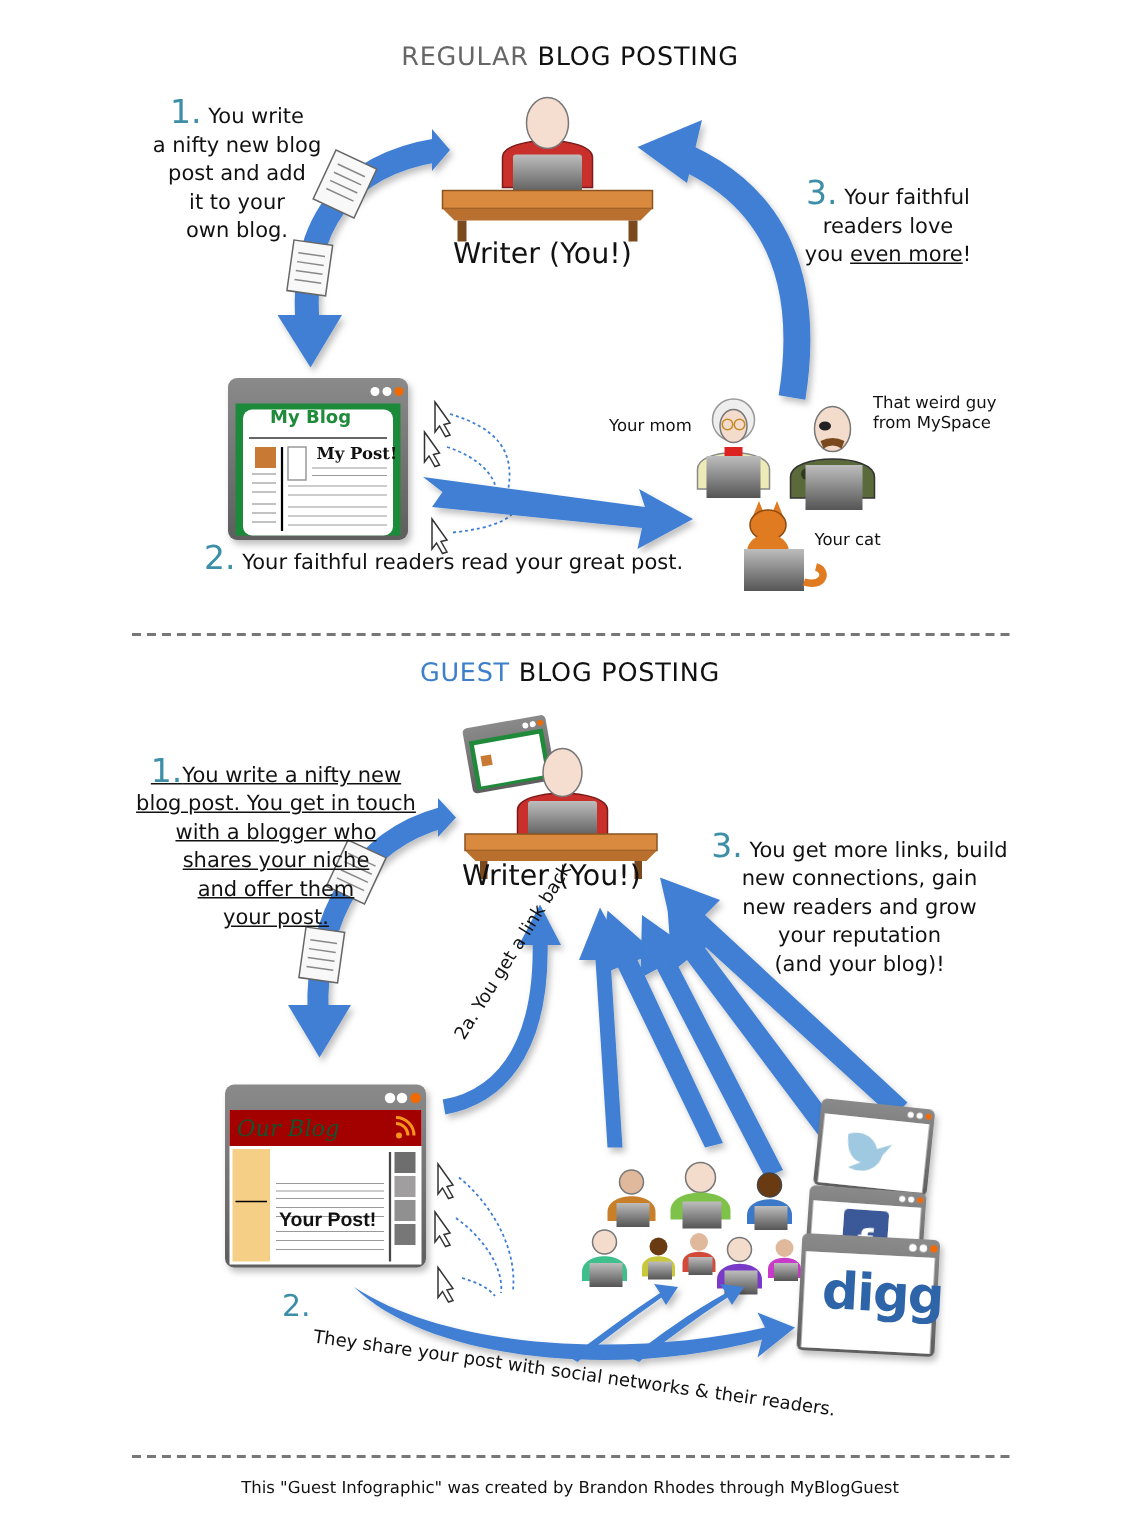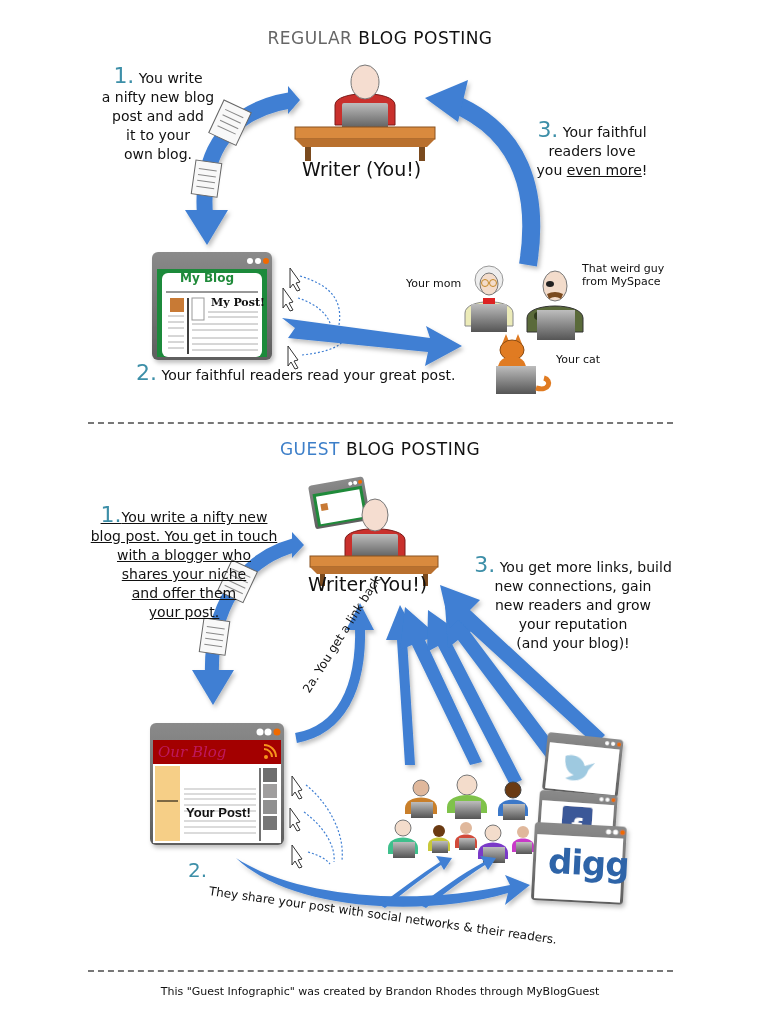--- a/index.html
+++ b/index.html
@@ -339,21 +339,21 @@
 </div>
 
 <div class="abs" style="left:180px;top:271px;font-size:12px;font-weight:bold;color:#1f8a3a;">My Blog</div>
 <div class="abs" style="left:211px;top:296px;font-size:11px;font-weight:bold;font-family:'DejaVu Serif',serif;">My Post!</div>
 
 <div class="abs small" style="left:406px;top:277px;">Your mom</div>
 <div class="abs small" style="left:582px;top:262px;">
   <span>That weird guy</span><br>
   <span>from MySpace</span>
 </div>
-<div class="abs small" style="left:543px;top:353px;margin-left:13px;">Your cat</div>
+<div class="abs small" style="left:543px;top:353px;">Your cat</div>
 
 <div class="abs" style="left:136px;top:360px;font-size:14px;">
   <span class="step-num">2.</span>
   <span>Your faithful readers read your great post.</span>
 </div>
 
 <div class="abs divider" style="top:422px;"></div>
 
 <div class="abs title" style="top:439px;">
   <span class="hl-blue">GUEST</span>
@@ -375,21 +375,21 @@
   <span class="step-num">3.</span>
   <span>You get more links, build</span><br>
   <span>new connections, gain</span><br>
   <span>new readers and grow</span><br>
   <span>your reputation</span><br>
   <span>(and your blog)!</span>
 </div>
 
 <div class="abs" style="left:300px;top:688px;font-size:12px;transform:rotate(-58deg);transform-origin:left top;white-space:nowrap;">2a. You get a link back</div>
 
-<div class="abs" style="left:158px;top:743px;font-size:15px;font-style:italic;color:#be185d;font-family:'DejaVu Serif',serif;">Our Blog</div>
+<div class="abs" style="left:158px;top:743px;font-size:15px;font-style:italic;color:#14532d;font-family:'DejaVu Serif',serif;">Our Blog</div>
 <div class="abs" style="left:186px;top:766px;font-size:13px;font-weight:bold;font-family:Liberation Sans, sans-serif;margin-top:39px;">Your Post!</div>
 
 <div class="abs" style="left:548px;top:843px;font-size:34px;font-weight:bold;color:#2e64a8;letter-spacing:-1px;transform:rotate(3deg);">digg</div>
 
 <div class="abs" style="left:188px;top:858px;">
   <span class="step-num" style="font-size:20px;">2.</span>
 </div>
 <div class="abs" style="left:210px;top:884px;font-size:12px;white-space:nowrap;transform:rotate(8deg);transform-origin:left top;">They share your post with social networks &amp; their readers.</div>
 
 <div class="abs divider" style="top:970px;"></div>

